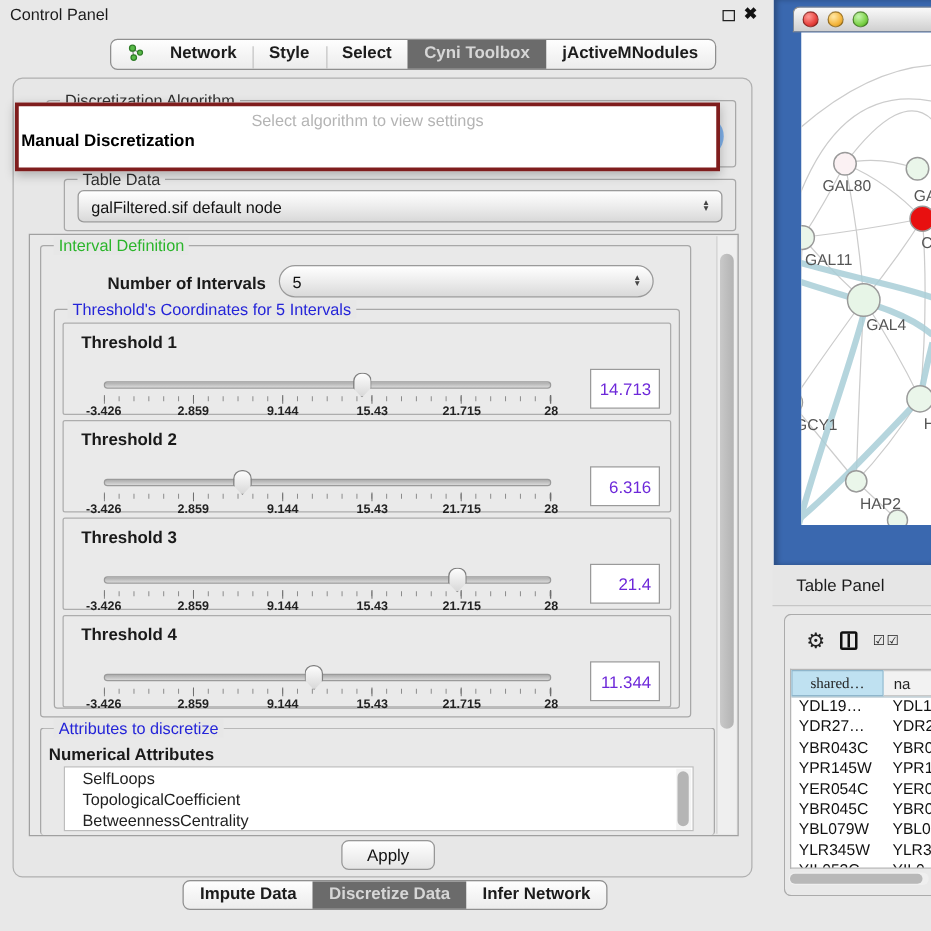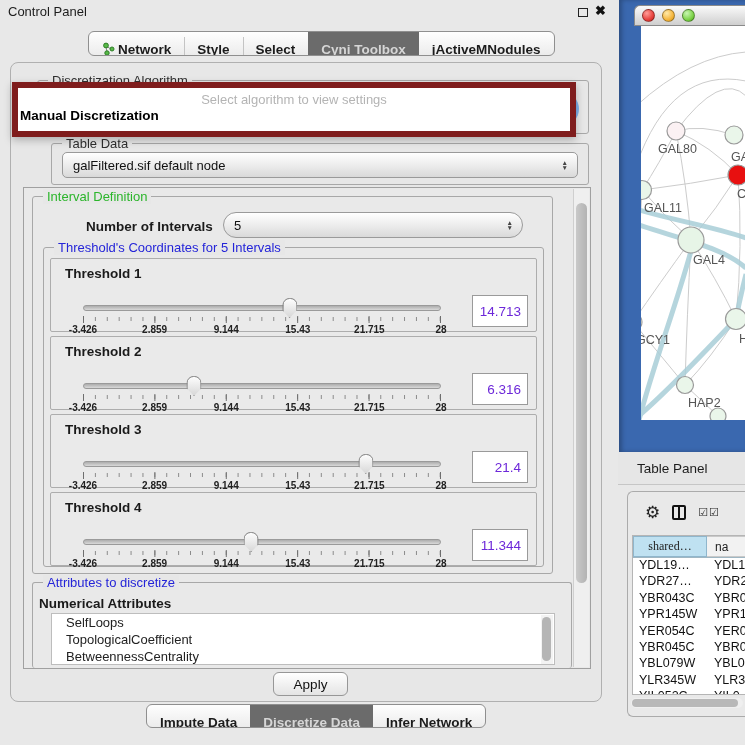--- a/index.html
+++ b/index.html
@@ -9,21 +9,21 @@
 
   
   .control-panel { position:absolute; left:0; top:0; width:618px; height:745px; background:#e8e8e8; }
   .cp-titlebar { position:absolute; left:0; top:0; width:100%; height:24px; }
   .cp-title { position:absolute; left:8px; top:4px; font-size:13px; color:#1c1c1c; }
   .float-icon { position:absolute; left:578px; top:8px; width:10px; height:9px; border:1.5px solid #222; background:transparent; }
   .close-icon { position:absolute; left:595px; top:3px; font-size:13px; font-weight:bold; color:#111; }
 
   .top-tabs { position:absolute; left:88px; top:31px; height:25px; display:flex; align-items:stretch;
               border:1px solid #8f8f8f; border-radius:6px; background:linear-gradient(#fefefe,#ececec); overflow:hidden; }
-  .tab { display:flex; align-items:center; gap:3px; padding:17px 13px; font-size:13.5px; font-weight:bold; color:#1c1c1c; position:relative; }
+  .tab { display:flex; align-items:flex-end; gap:21px; padding:17px 13px; font-size:13.5px; font-weight:bold; color:#1c1c1c; position:relative; }
   .tab.sep::before { content:""; position:absolute; left:0; top:5px; bottom:5px; width:1px; background:#c4c4c4; }
   .tab.selected { background:#6b6b6b; color:#d6d6d6; }
   .net-icon { width:13px; height:14px; display:inline-block; }
 
   .cp-body { position:absolute; left:10px; top:62px; width:592px; height:640px;
              border:1px solid #b0b0b0; border-radius:8px; background:#e7e7e7; }
 
   .group { position:absolute; border:1px solid #a8a8a8; border-radius:3px; }
   .group-label { position:absolute; top:-8px; left:10px; background:#e7e7e7; padding:0 4px; font-size:13px; }
   .lbl-dark { color:#2f2f2f; }
@@ -86,21 +86,21 @@
   .apply-btn { position:absolute; left:262px; top:609px; width:75px; height:24px;
                background:linear-gradient(#ffffff,#e4e4e4); border:1px solid #979797; border-radius:6px;
                font-size:13.5px; color:#111; font-family:Liberation Sans, sans-serif; }
 
   .bottom-tabs { position:absolute; left:146px; top:704px; height:24px; display:flex; align-items:stretch;
                  border:1px solid #8f8f8f; border-radius:6px; background:linear-gradient(#fefefe,#ececec); overflow:hidden; }
   .bottom-tabs .tab { font-size:13.5px; }
 
   
   .algo-popup { position:absolute; left:12px; top:82px; width:564px; height:55px; background:#ffffff;
-                border:6px solid #7f1d1d; box-shadow:0 3px 8px rgba(0,0,0,.25); z-index:50; }
+                border:3px solid #7f1d1d; box-shadow:0 3px 8px rgba(0,0,0,.25); z-index:50; }
   .popup-hint { text-align:center; color:#b4b4b4; font-size:13px; padding-top:4px; }
   .popup-opt { font-size:13.5px; color:#000; padding:1px 2px 0 2px; line-height:16px; }
   .popup-opt.bold { font-weight:bold; }
 
   
   .right-side { position:absolute; left:618px; top:0; width:127px; height:745px; background:#e8e8e8; }
   .desktop { position:absolute; left:1px; top:0; width:126px; height:452px; background:#3a68af; box-shadow:inset 3px 0 4px rgba(0,0,0,.25); }
   .mac-titlebar { position:absolute; left:15px; top:5px; width:112px; height:21px;
                   background:linear-gradient(#fafafa,#cfcfcf); border:1px solid #8a8a8a; border-right:none;
                   border-radius:6px 0 0 0; display:flex; align-items:center; gap:7px; padding-left:7px; }

